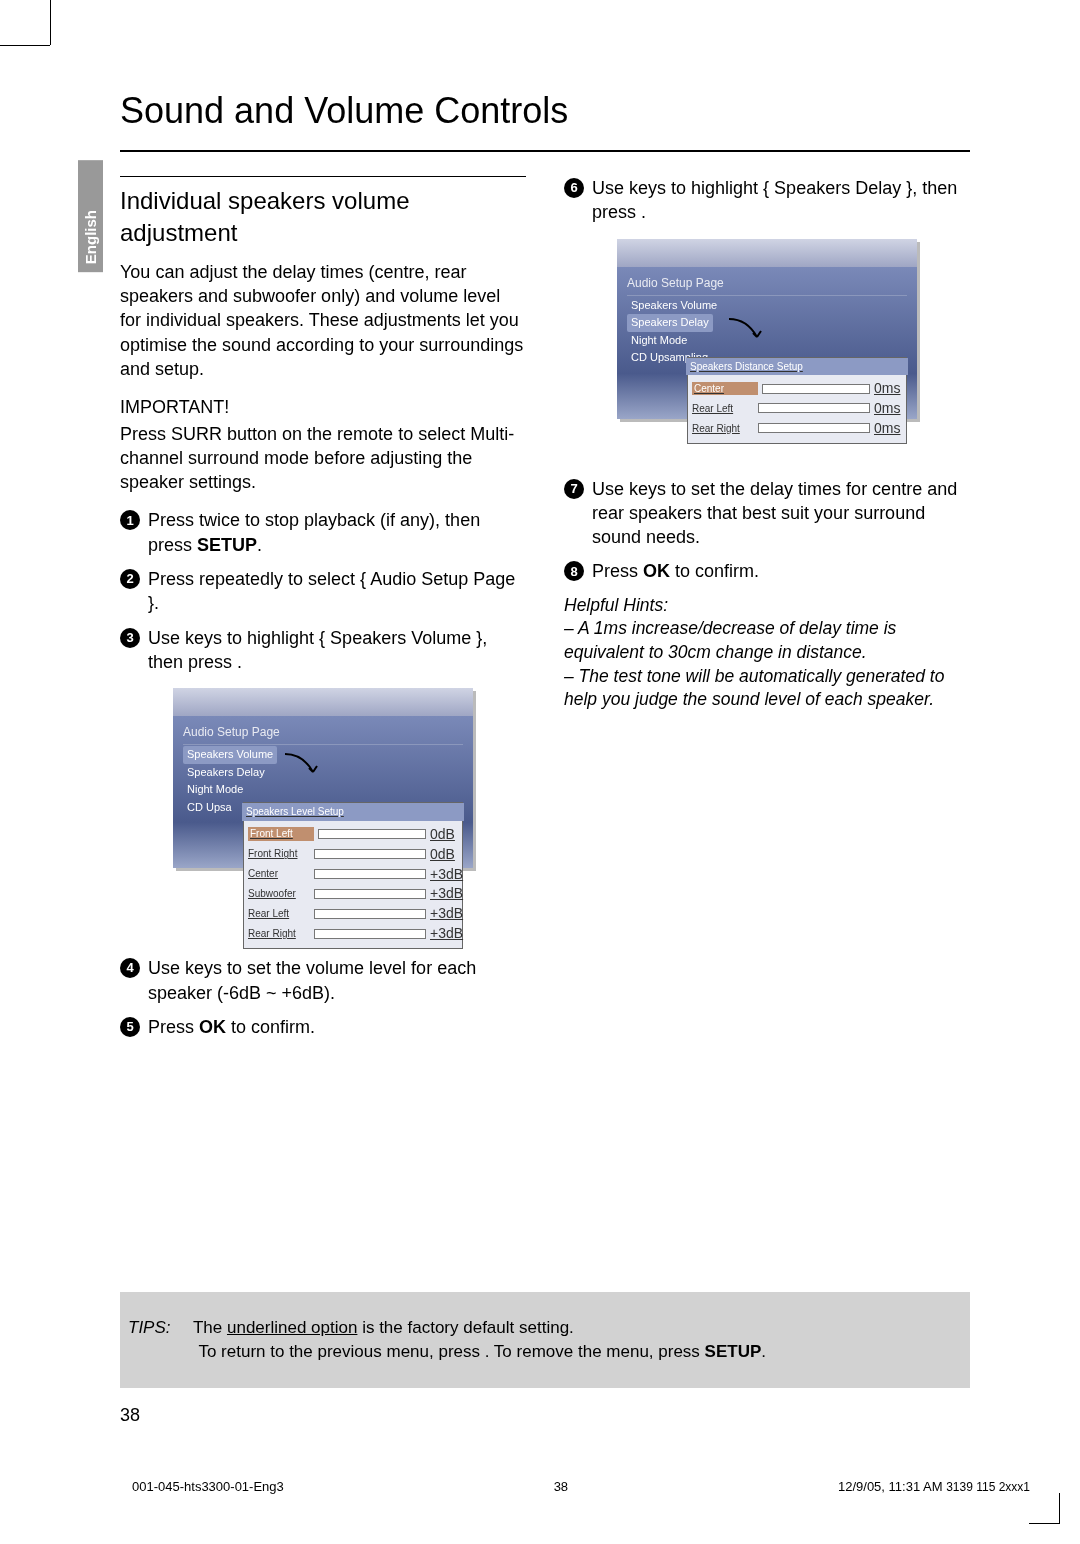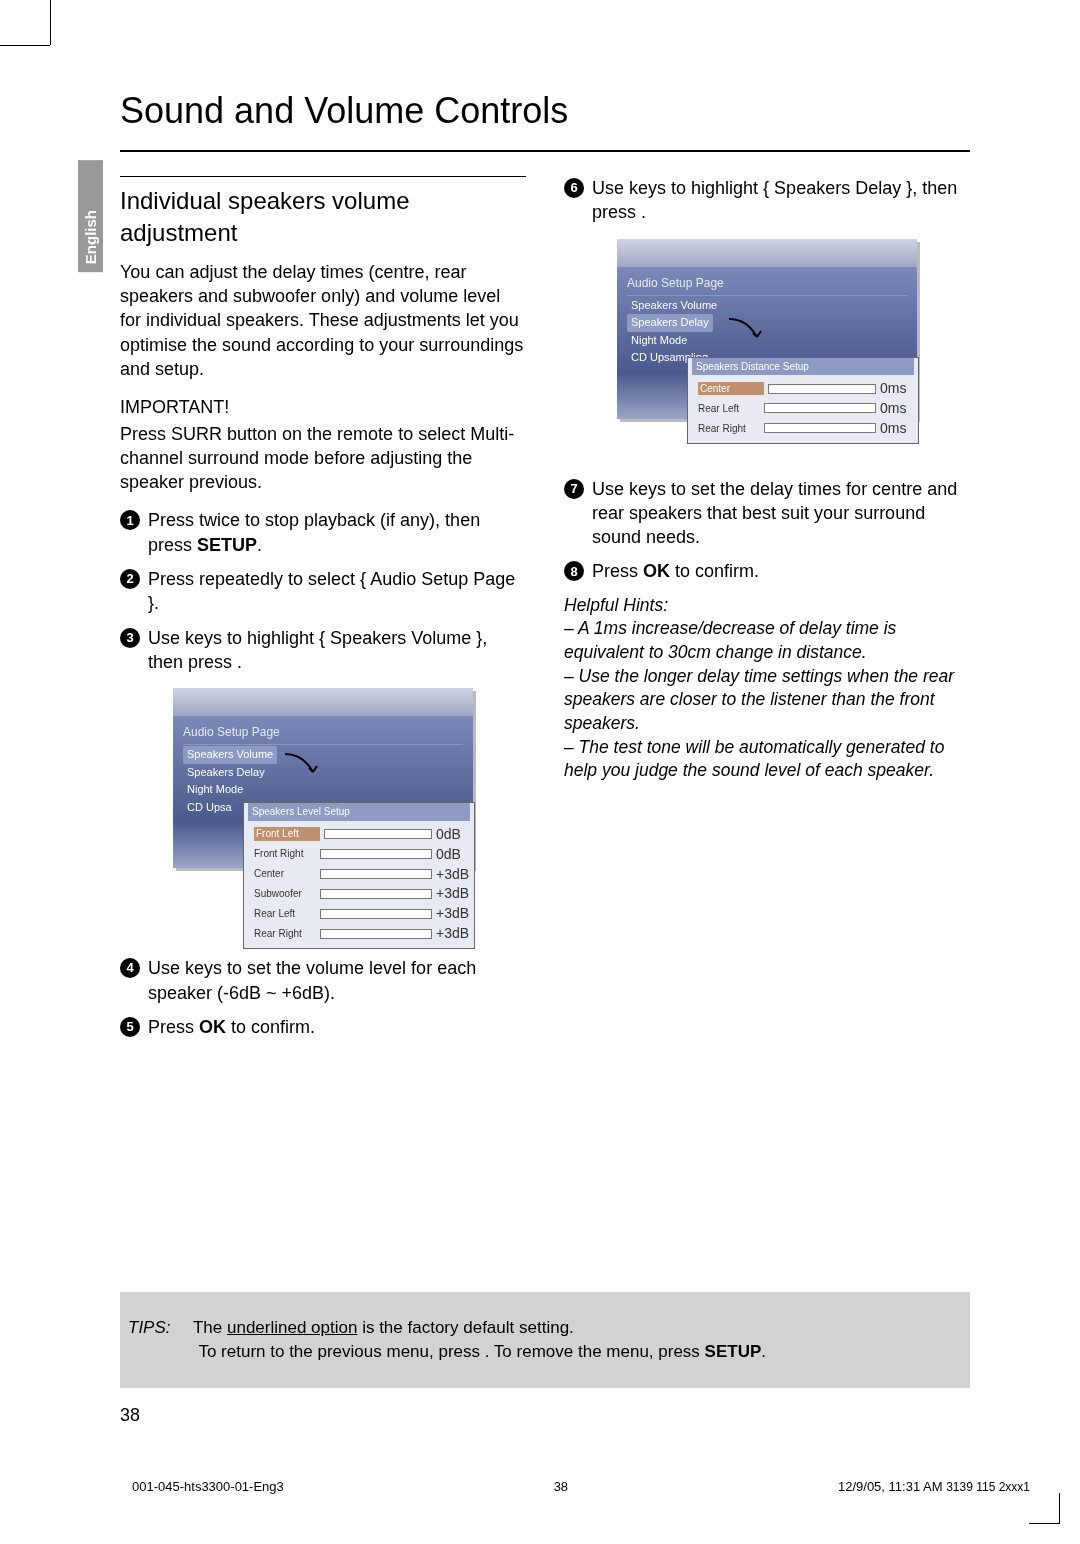--- a/index.html
+++ b/index.html
@@ -121,22 +121,23 @@
     display: inline-block;
   }
   .osd-item.sel { background: #8c9ac4; border-radius: 2px; }
   .osd-list div { line-height: 1.4; }
   .osd-sub {
     position: absolute;
     background: #e8eaf2;
     color: #333;
     font-size: 10px;
     border: 1px solid #666;
-    padding: 4px 10px;
+    padding: 4px 4px;
     width: 210px;
+    text-decoration: underline;
   }
   .osd-sub-title {
     background: #8c9ac4;
     color: #fff;
     padding: 2px 4px;
     margin: -4px -6px 4px -6px;
     font-size: 10px;
   }
   .osd-row {
     display: flex;
@@ -212,21 +213,21 @@
   <div class="content">
     <div class="title">Sound and Volume Controls</div>
 
     <div class="columns">
 
       <div class="col">
         <div class="subheading">Individual speakers volume adjustment</div>
         <div class="para">You can adjust the delay times (centre, rear speakers and subwoofer only) and volume level for individual speakers. These adjustments let you optimise the sound according to your surroundings and setup.</div>
 
         <div class="label">IMPORTANT!</div>
-        <div class="para">Press SURR button on the remote to select Multi-channel surround mode before adjusting the speaker previous.</div>
+        <div class="para">Press SURR button on the remote to select Multi-channel surround mode before adjusting the speaker settings.</div>
 
         <div class="step">
           <span class="step-num">1</span>
           <span class="step-text">
             <span>Press </span><span> twice to stop playback (if any), then press </span><span class="bold">SETUP</span><span>.</span>
           </span>
         </div>
         <div class="step">
           <span class="step-num">2</span>
           <span class="step-text">Press   repeatedly to select { Audio Setup Page }.</span>
@@ -358,21 +359,20 @@
         <div class="step">
           <span class="step-num">8</span>
           <span class="step-text">
             <span>Press </span><span class="bold">OK</span><span> to confirm.</span>
           </span>
         </div>
 
         <div class="hints">
           <div>Helpful Hints:</div>
           <div>– A 1ms increase/decrease of delay time is equivalent to 30cm change in distance.</div>
-          <div>– Use the longer delay time settings when the rear speakers are closer to the listener than the front speakers.</div>
           <div>– The test tone will be automatically generated to help you judge the sound level of each speaker.</div>
         </div>
       </div>
     </div>
   </div>
 
   <div class="tips-bar">
     <span class="tips-label">TIPS:</span>
     <span>The </span><span class="underline">underlined option</span><span> is the factory default setting.</span><br>
     <span style="display:inline-block; width:66px;"></span>

